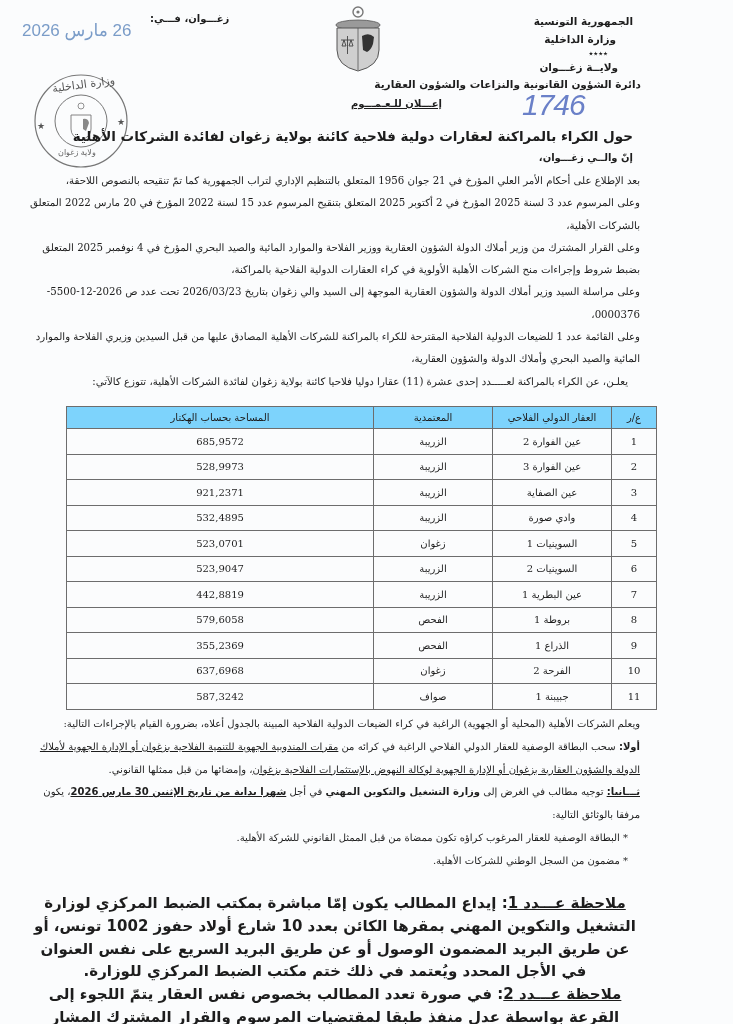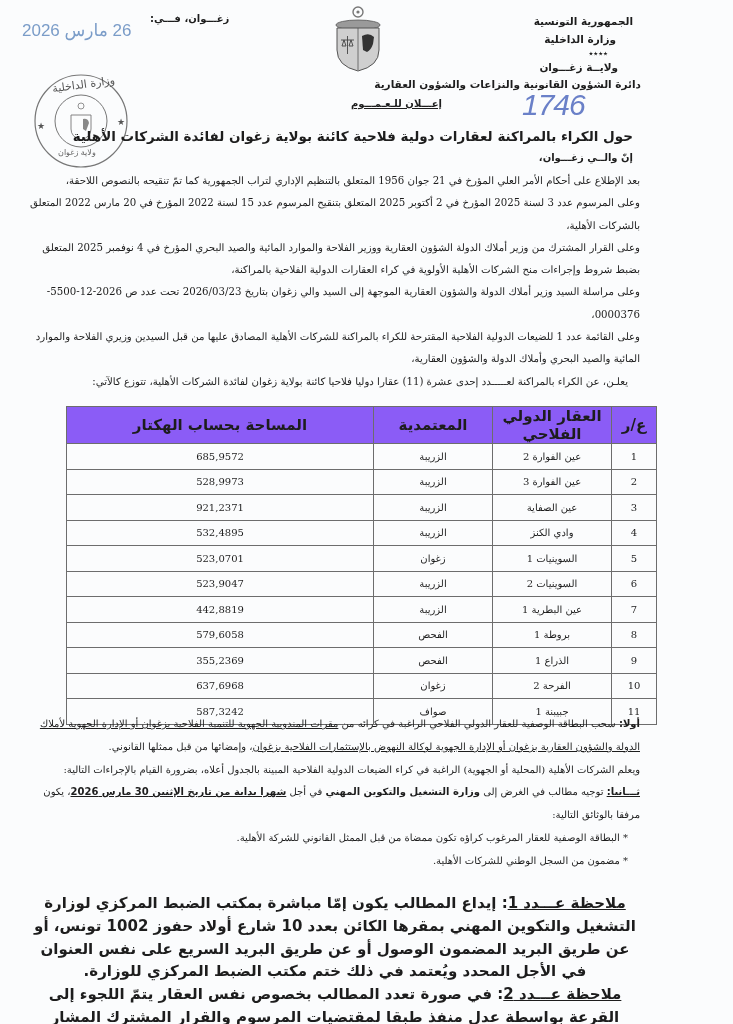--- a/index.html
+++ b/index.html
@@ -12,21 +12,21 @@
   .ref-num{left:522px;top:88px;font-size:30px;color:#6a80c8;font-family:"Liberation Sans",sans-serif;font-style:italic;letter-spacing:-1px;}
   .seal{left:33px;top:73px;width:96px;height:96px;}
   .announce{left:0;width:733px;top:98px;text-align:center;font-size:10px;font-weight:bold;text-decoration:underline;padding-left:60px;box-sizing:border-box;direction:rtl;}
   .main-title{right:100px;top:128px;font-size:13.5px;font-weight:bold;direction:rtl;white-space:nowrap;}
   .governor{right:100px;top:152px;font-size:10px;font-weight:bold;direction:rtl;}
   .body-text{position:absolute;right:93px;left:30px;direction:rtl;font-family:"DejaVu Serif",serif;font-size:10.2px;line-height:22.3px;}
   .body-text p{margin:0;}
   .body-text p.indent{padding-right:12px;}
   table.lands{position:absolute;left:66px;top:406px;width:591px;border-collapse:collapse;direction:rtl;font-family:"DejaVu Serif",serif;font-size:10px;}
   table.lands th,table.lands td{border:1px solid #6d6d6d;text-align:center;height:24.5px;padding:0;}
-  table.lands th{background:#8b5cf6;font-family:"DejaVu Sans",sans-serif;font-weight:bold;font-size:15px;height:21px;}
+  table.lands th{background:#7dd3fc;font-family:"DejaVu Sans",sans-serif;font-weight:normal;font-size:10px;height:21px;}
   .col-num{width:44px;}
   .col-name{width:118px;}
   .col-deleg{width:118px;}
   .after{position:absolute;right:93px;left:30px;top:713px;direction:rtl;text-align:right;font-family:"DejaVu Serif",serif;font-size:10px;line-height:22.8px;}
   .after p{margin:0;}
   .after b.sans{font-family:"DejaVu Sans",sans-serif;}
   .u{text-decoration:underline;}
   .bullet{padding-right:12px;}
   .notes{position:absolute;right:93px;left:30px;top:892px;direction:rtl;text-align:center;font-family:"DejaVu Sans",sans-serif;font-weight:bold;font-size:15px;line-height:22.8px;}
   .notes p{margin:0;}
@@ -103,21 +103,21 @@
         <td>528,9973</td>
       </tr>
       <tr>
         <td>3</td>
         <td>عين الصفاية</td>
         <td>الزريبة</td>
         <td>921,2371</td>
       </tr>
       <tr>
         <td>4</td>
-        <td>وادي الكنز</td>
+        <td>وادي صورة</td>
         <td>الزريبة</td>
         <td>532,4895</td>
       </tr>
       <tr>
         <td>5</td>
         <td>السوينيات 1</td>
         <td>زغوان</td>
         <td>523,0701</td>
       </tr>
       <tr>
@@ -153,25 +153,25 @@
       <tr>
         <td>11</td>
         <td>جبيبنة 1</td>
         <td>صواف</td>
         <td>587,3242</td>
       </tr>
     </tbody>
 </table>
 
 <div class="after">
+  <p>ويعلم الشركات الأهلية (المحلية أو الجهوية) الراغبة في كراء الضيعات الدولية الفلاحية المبينة بالجدول أعلاه، بضرورة القيام بالإجراءات التالية:</p>
   <p>
     <b class="sans">أولا:</b>
     <span>سحب البطاقة الوصفية للعقار الدولي الفلاحي الراغبة في كرائه من </span><span class="u">مقرات المندوبية الجهوية للتنمية الفلاحية بزغوان أو الإدارة الجهوية لأملاك الدولة والشؤون العقارية بزغوان أو الإدارة الجهوية لوكالة النهوض بالإستثمارات الفلاحية بزغوان</span><span>، وإمضائها من قبل ممثلها القانوني.</span>
   </p>
-  <p>ويعلم الشركات الأهلية (المحلية أو الجهوية) الراغبة في كراء الضيعات الدولية الفلاحية المبينة بالجدول أعلاه، بضرورة القيام بالإجراءات التالية:</p>
   <p>
     <b class="sans u">ثـــانيا:</b>
     <span>توجيه مطالب في الغرض إلى </span><b class="sans">وزارة التشغيل والتكوين المهني</b><span> في أجل </span><b class="sans u">شهرا بداية من تاريخ الإثنين 30 مارس 2026</b><span>، يكون مرفقا بالوثائق التالية:</span>
   </p>
   <p class="bullet">* البطاقة الوصفية للعقار المرغوب كراؤه تكون ممضاة من قبل الممثل القانوني للشركة الأهلية.</p>
   <p class="bullet">* مضمون من السجل الوطني للشركات الأهلية.</p>
 </div>
 
 <div class="notes">
   <p><span class="u">ملاحظة عـــدد 1</span><span>: إيداع المطالب يكون إمّا مباشرة بمكتب الضبط المركزي لوزارة التشغيل والتكوين المهني بمقرها الكائن بعدد 10 شارع أولاد حفوز 1002 تونس، أو عن طريق البريد المضمون الوصول أو عن طريق البريد السريع على نفس العنوان في الأجل المحدد ويُعتمد في ذلك ختم مكتب الضبط المركزي للوزارة.</span></p>

